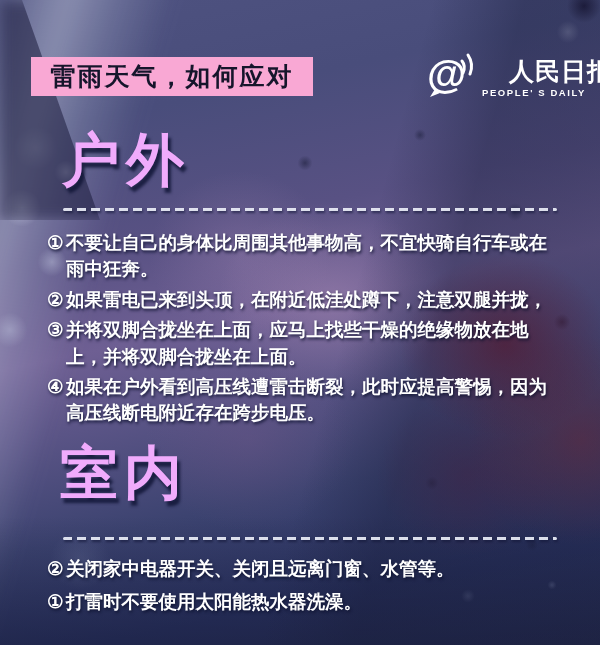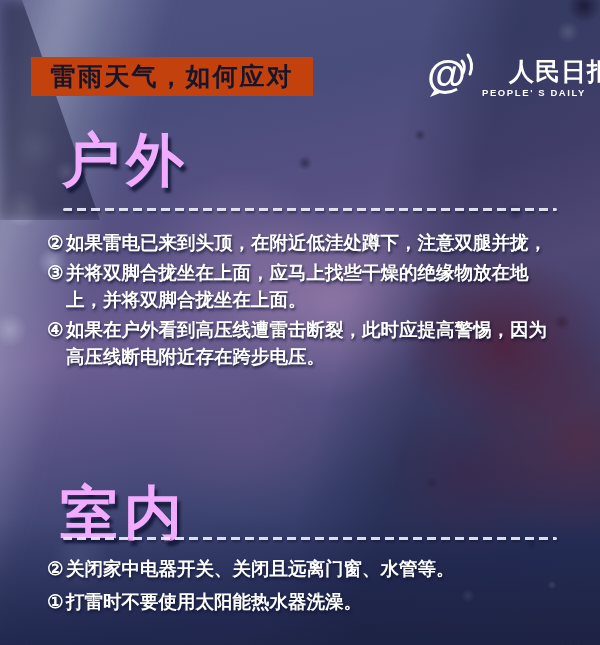--- a/index.html
+++ b/index.html
@@ -58,38 +58,38 @@
   }
   .bg-shade{
     position:absolute;inset:0;
     background-image:
       linear-gradient(105deg, rgba(25,30,60,0) 56%, rgba(25,30,60,0.40) 68%, rgba(25,30,60,0.30) 100%),
       linear-gradient(to bottom, rgba(18,22,50,0) 80%, rgba(18,22,50,0.45) 100%);
   }
   
   .banner{
     position:absolute;left:31px;top:57px;height:39px;min-width:282px;
-    background:#c2410c;color:#15152b;
+    background:#f9a8d4;color:#15152b;
     display:flex;align-items:center;justify-content:center;
     font-size:25px;font-weight:bold;letter-spacing:2px;padding:0 12px;
     box-sizing:border-box;
   }
   .logo{position:absolute;left:426px;top:50px;display:flex;align-items:flex-start;color:#fff;}
   .logo svg{display:block;}
   .logo-text{margin-left:4px;margin-top:8px;}
   .logo-name{font-size:25px;font-weight:bold;letter-spacing:1px;line-height:1.05;white-space:nowrap;margin-left:27px;}
   .logo-sub{font-size:9.5px;font-weight:bold;letter-spacing:1.6px;margin-top:3px;white-space:nowrap;}
   
   h2.sec-title{
     position:absolute;margin:0;color:#f0abfc;font-size:58px;font-weight:900;
     letter-spacing:6px;line-height:1;white-space:nowrap;
     text-shadow:3px 5px 3px rgba(18,22,55,0.85);
   }
   .t-outdoor{left:62px;top:131px;}
-  .t-indoor{left:60px;top:484px;}
+  .t-indoor{left:60px;top:444px;}
   .dash{
     position:absolute;height:3px;width:494px;left:63px;border-radius:2px;
     background-image:repeating-linear-gradient(90deg, rgba(235,238,248,0.92) 0px, rgba(235,238,248,0.92) 9px, rgba(235,238,248,0) 9px, rgba(235,238,248,0) 14px);
     filter:drop-shadow(1px 2px 1px rgba(18,22,55,0.65));
   }
   .dash1{top:208px;}
   .dash2{top:537px;}
   .tips{
     position:absolute;left:47px;color:#fff;font-size:18.5px;font-weight:bold;
     line-height:26.4px;text-shadow:1px 2px 3px rgba(12,16,45,0.85);
@@ -125,20 +125,24 @@
       <div class="logo-name">人民日报</div>
       <div class="logo-sub">PEOPLE' S DAILY</div>
     </div>
   </div>
 
   <h2 class="sec-title t-outdoor">户外</h2>
   <div class="dash dash1"></div>
 
   <div class="tips tips-outdoor">
     <p class="tip">
+      <span class="tl"><span class="num">①</span><span>不要让自己的身体比周围其他事物高，不宜快骑自行车或在</span></span>
+      <span class="tl">雨中狂奔。</span>
+    </p>
+    <p class="tip">
       <span class="tl"><span class="num">②</span><span>如果雷电已来到头顶，在附近低洼处蹲下，注意双腿并拢，</span></span>
     </p>
     <p class="tip">
       <span class="tl"><span class="num">③</span><span>并将双脚合拢坐在上面，应马上找些干燥的绝缘物放在地</span></span>
       <span class="tl">上，并将双脚合拢坐在上面。</span>
     </p>
     <p class="tip">
       <span class="tl"><span class="num">④</span><span>如果在户外看到高压线遭雷击断裂，此时应提高警惕，因为</span></span>
       <span class="tl">高压线断电附近存在跨步电压。</span>
     </p>

